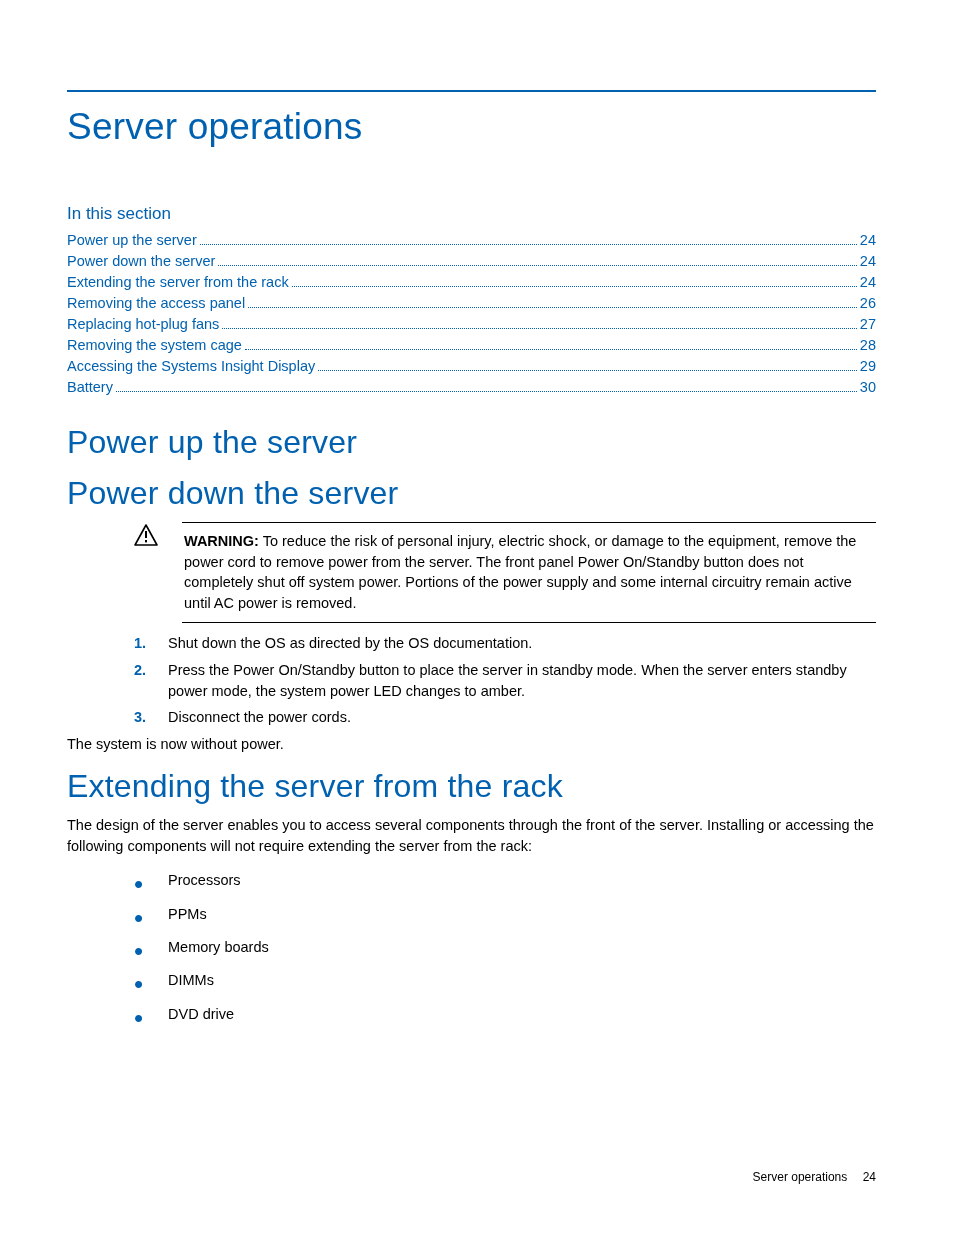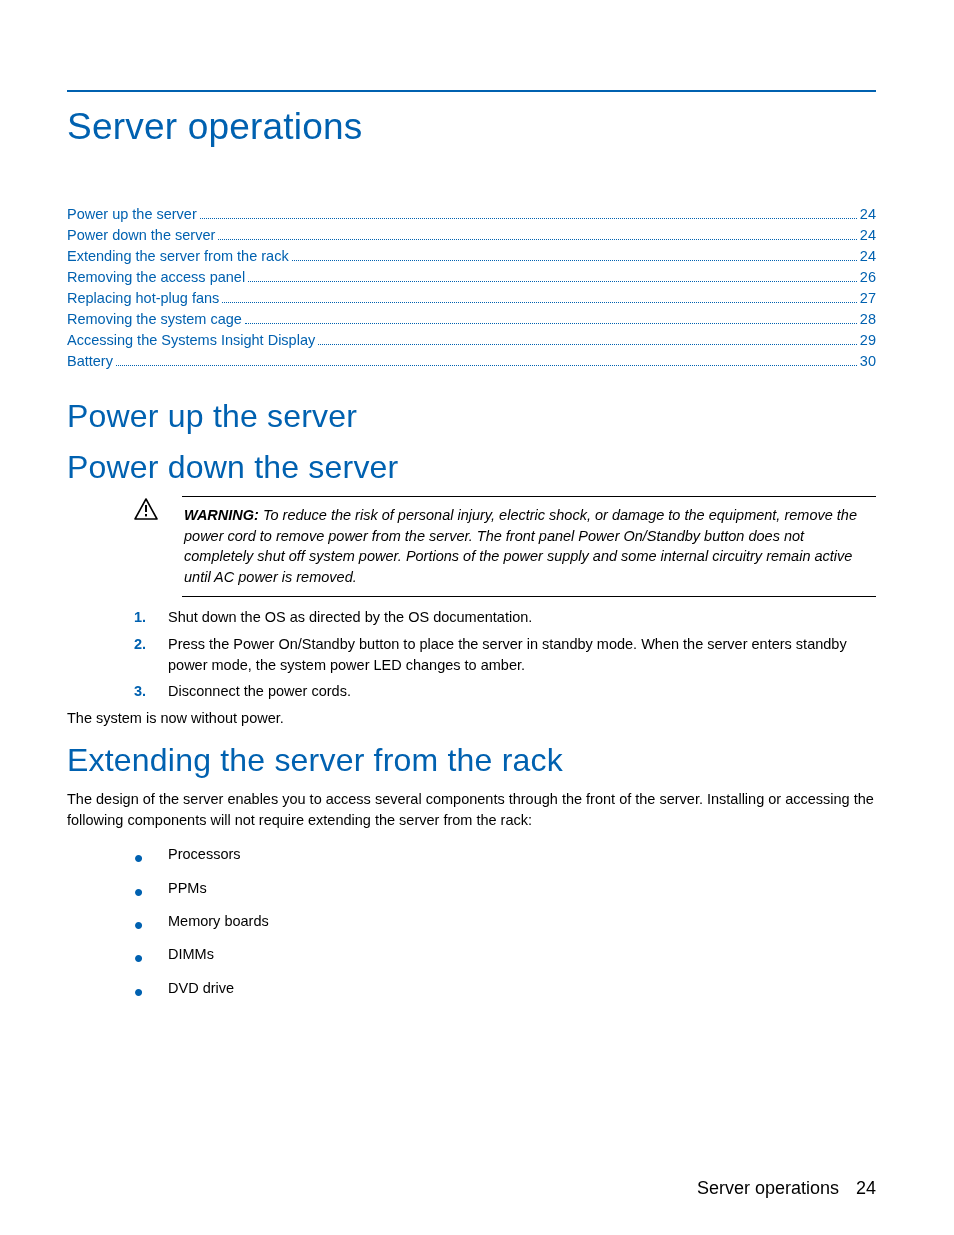--- a/index.html
+++ b/index.html
@@ -69,21 +69,20 @@
   }
   .body-text {
     margin-left: 67px;
     line-height: 1.42;
   }
   .body-para {
     margin: 6px 0 14px 0;
   }
   .admonition-block {
     margin: 8px 0 4px 67px;
-    font-style: italic;
   }
   .admon-row {
     display: flex;
     align-items: flex-start;
     margin-bottom: 10px;
   }
   .admon-icon {
     flex: 0 0 48px;
     padding-top: 2px;
   }
@@ -140,34 +139,35 @@
     line-height: 0.55;
     padding-top: 7px;
     text-align: left;
   }
   ul.bullets > li .bullet-text {
     flex: 1;
   }
   .footer {
     position: absolute;
     right: 78px;
-    bottom: 36px;
-    font-size: 18px;
+    bottom: 51px;
+    font-size: 12px;
   }
   .footer .sep { margin: 0 6px; }
 </style>
 </head>
 <body>
 
 <div class="page">
 
   <div class="top-rule"></div>
 
   <h1 class="chapter">Server operations</h1>
 
+  <div class="section-label">In this section</div>
 
   <div class="toc">
     <div class="toc-row">
       <span class="toc-title">Power up the server</span>
       <span class="toc-leader"></span>
       <span class="toc-page">24</span>
     </div>
     <div class="toc-row">
       <span class="toc-title">Power down the server</span>
       <span class="toc-leader"></span>

